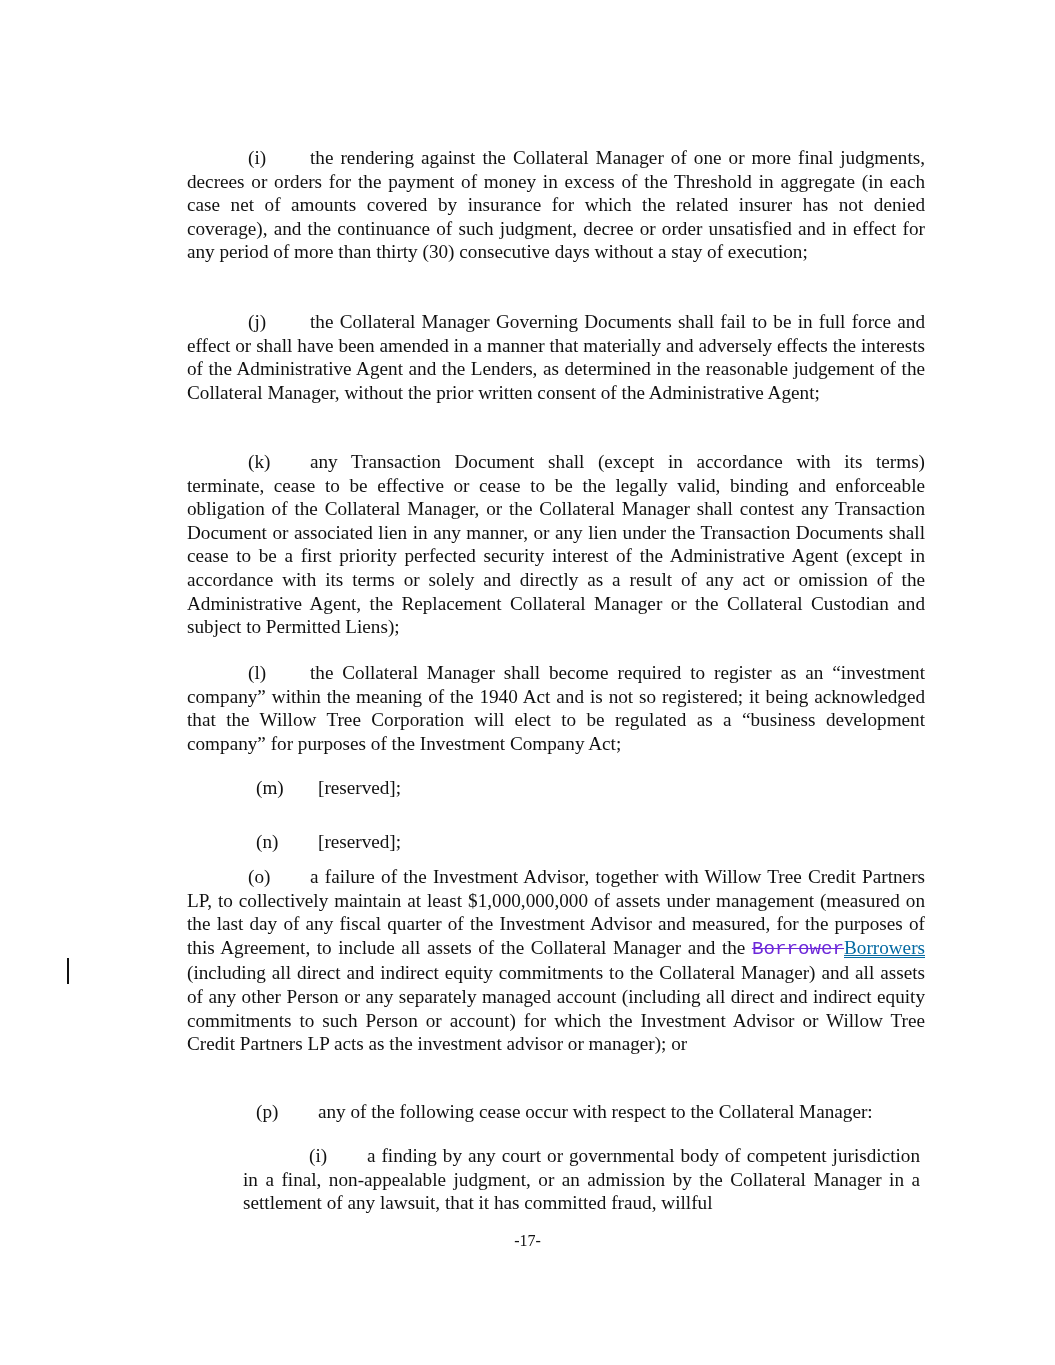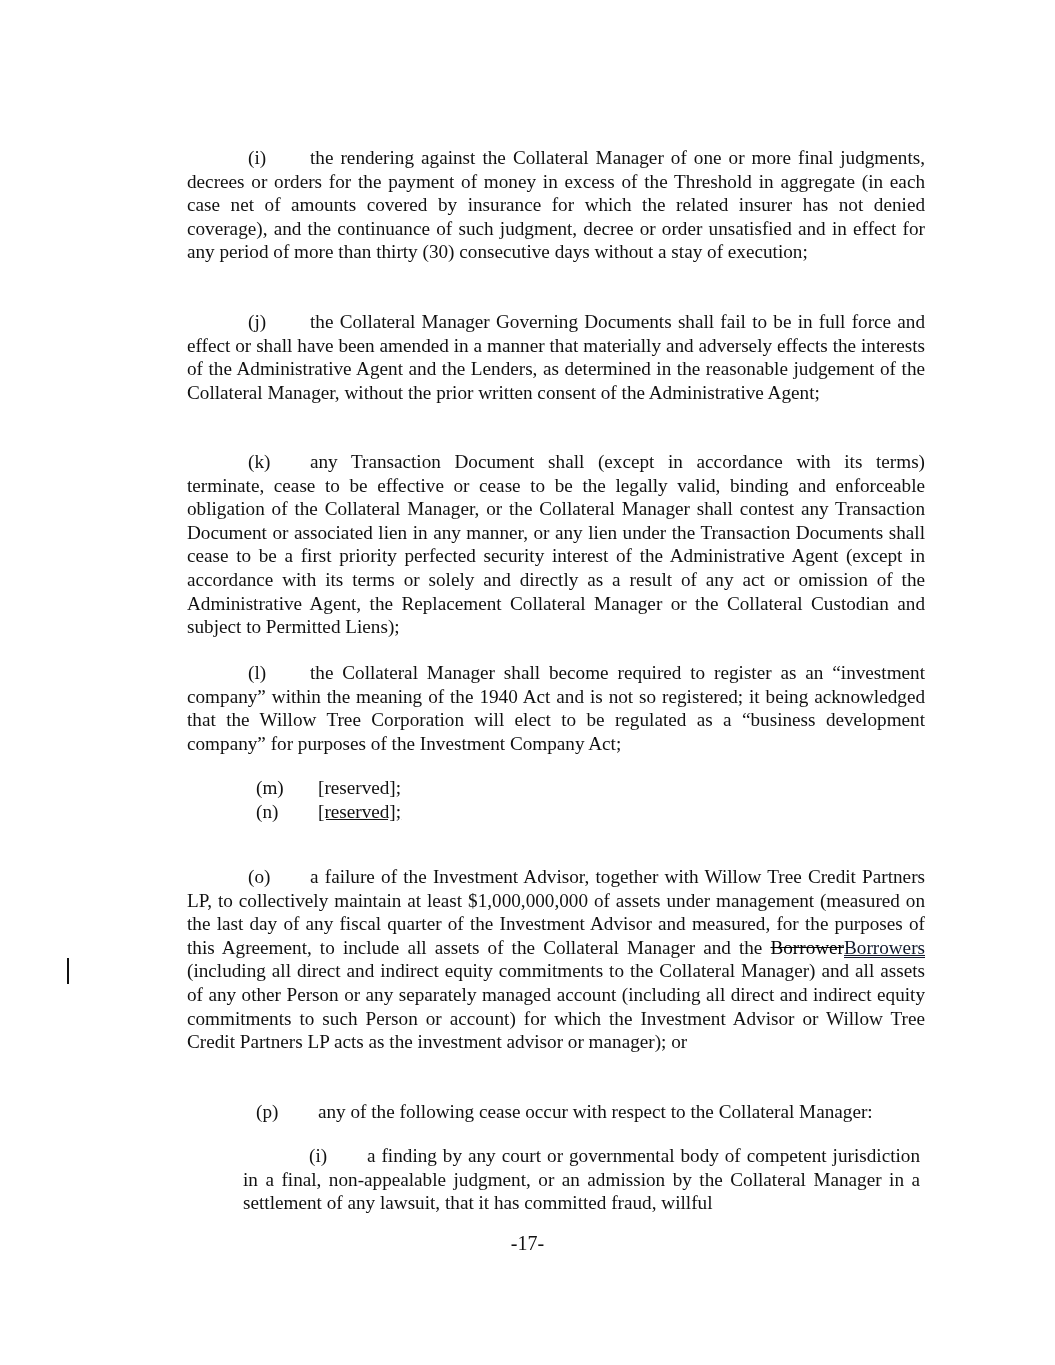--- a/index.html
+++ b/index.html
@@ -8,42 +8,42 @@
   .page { position: absolute; left: 0; top: 0; width: 1055px; height: 1365px; }
   .para { position: absolute; left: 187px; width: 738px; font-size: 19.2px; line-height: 23.6px;
           text-align: justify; text-align-last: left; margin: 0; }
   .para.indent-first { text-indent: 61px; }
   .label { display: inline-block; width: 62px; text-indent: 0; }
   .single { position: absolute; left: 248px; font-size: 19.2px; line-height: 23.6px; white-space: nowrap; margin-left: 8px; }
   .single .label { width: 62px; }
   .sub { position: absolute; left: 243px; width: 677px; font-size: 19.2px; line-height: 23.6px;
          text-align: justify; text-align-last: left; margin: 0; text-indent: 66px; }
   .sub .label { width: 58px; }
-  .del { color: #000000; text-decoration: line-through; }
-  .ins { color: #0f172a; text-decoration: underline double; text-decoration-thickness: 1px; }
+  .del { color: #6d28d9; text-decoration: line-through; font-family: Liberation Mono, monospace; }
+  .ins { color: #0369a1; text-decoration: underline double; text-decoration-thickness: 1px; }
   .change-bar { position: absolute; left: 67px; top: 958px; width: 2px; height: 26px; background: #111; }
-  .page-num { position: absolute; left: 0; width: 1055px; top: 1232px; text-align: center; font-size: 20px; }
+  .page-num { position: absolute; left: 0; width: 1055px; top: 1232px; text-align: center; font-size: 16px; }
   .footer { position: absolute; left: 124px; top: 1268px; font-size: 15.5px; line-height: 18px; }
 </style>
 </head>
 <body>
 
 <div class="page">
 
   <p class="para indent-first" style="top:146px;"><span class="label">(i)</span><span>the rendering against the Collateral Manager of one or more final judgments, decrees or orders for the payment of money in excess of the Threshold in aggregate (in each case net of amounts covered by insurance for which the related insurer has not denied coverage), and the continuance of such judgment, decree or order unsatisfied and in effect for any period of more than thirty (30) consecutive days without a stay of execution;</span></p>
 
   <p class="para indent-first" style="top:310px;"><span class="label">(j)</span><span>the Collateral Manager Governing Documents shall fail to be in full force and effect or shall have been amended in a manner that materially and adversely effects the interests of the Administrative Agent and the Lenders, as determined in the reasonable judgement of the Collateral Manager, without the prior written consent of the Administrative Agent;</span></p>
 
   <p class="para indent-first" style="top:450px;"><span class="label">(k)</span><span>any Transaction Document shall (except in accordance with its terms) terminate, cease to be effective or cease to be the legally valid, binding and enforceable obligation of the Collateral Manager, or the Collateral Manager shall contest any Transaction Document or associated lien in any manner, or any lien under the Transaction Documents shall cease to be a first priority perfected security interest of the Administrative Agent (except in accordance with its terms or solely and directly as a result of any act or omission of the Administrative Agent, the Replacement Collateral Manager or the Collateral Custodian and subject to Permitted Liens);</span></p>
 
   <p class="para indent-first" style="top:661px;"><span class="label">(l)</span><span>the Collateral Manager shall become required to register as an “investment company” within the meaning of the 1940 Act and is not so registered; it being acknowledged that the Willow Tree Corporation will elect to be regulated as a “business development company” for purposes of the Investment Company Act;</span></p>
 
   <div class="single" style="top:776px;"><span class="label">(m)</span><span>[reserved];</span></div>
 
-  <div class="single" style="top:800px;text-decoration:underline;"><span class="label">(n)</span><span>[reserved];</span></div>
+  <div class="single" style="top:830px;"><span class="label">(n)</span><span>[reserved];</span></div>
 
   <p class="para indent-first" style="top:865px;"><span class="label">(o)</span><span>a failure of the Investment Advisor, together with Willow Tree Credit Partners LP, to collectively maintain at least $1,000,000,000 of assets under management (measured on the last day of any fiscal quarter of the Investment Advisor and measured, for the purposes of this Agreement, to include all assets of the Collateral Manager and the </span><span class="del">Borrower</span><span class="ins">Borrowers</span><span> (including all direct and indirect equity commitments to the Collateral Manager) and all assets of any other Person or any separately managed account (including all direct and indirect equity commitments to such Person or account) for which the Investment Advisor or Willow Tree Credit Partners LP acts as the investment advisor or manager); or</span></p>
 
   <div class="change-bar"></div>
 
   <div class="single" style="top:1100px;"><span class="label">(p)</span><span>any of the following cease occur with respect to the Collateral Manager:</span></div>
 
   <p class="sub" style="top:1144px;"><span class="label">(i)</span><span>a finding by any court or governmental body of competent jurisdiction in a final, non-appealable judgment, or an admission by the Collateral Manager in a settlement of any lawsuit, that it has committed fraud, willful</span></p>
 
   <div class="page-num">-17-</div>

